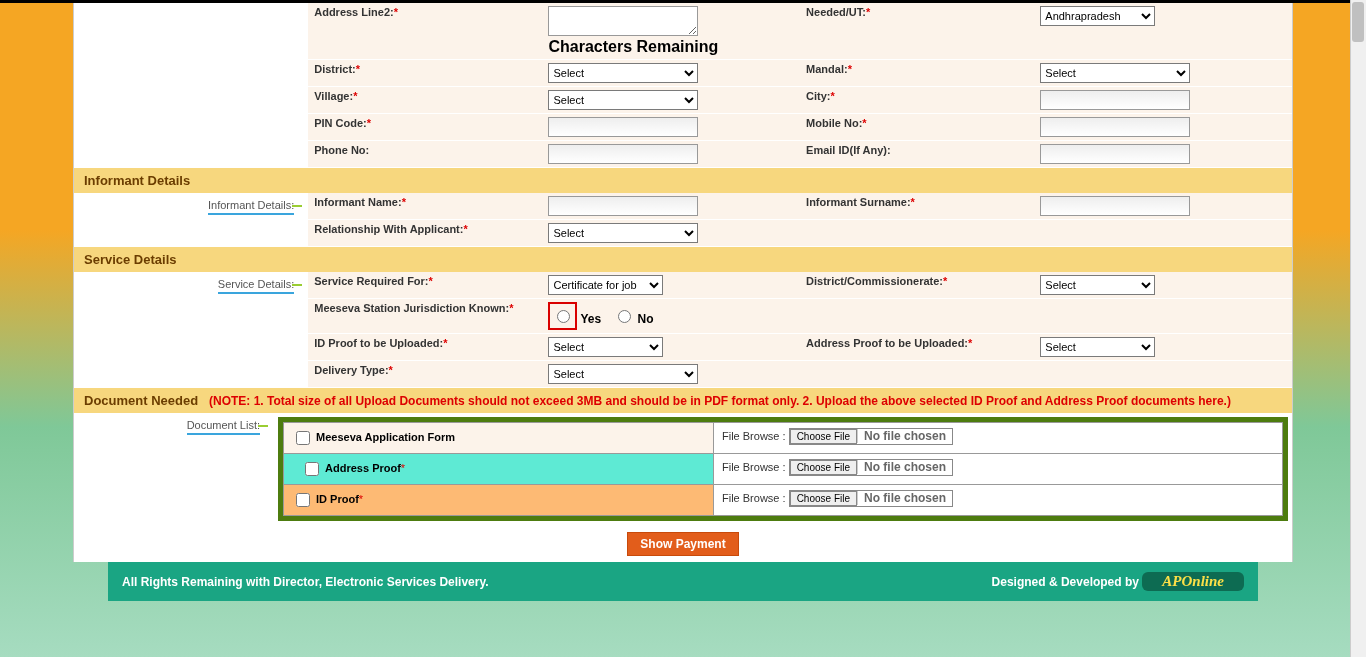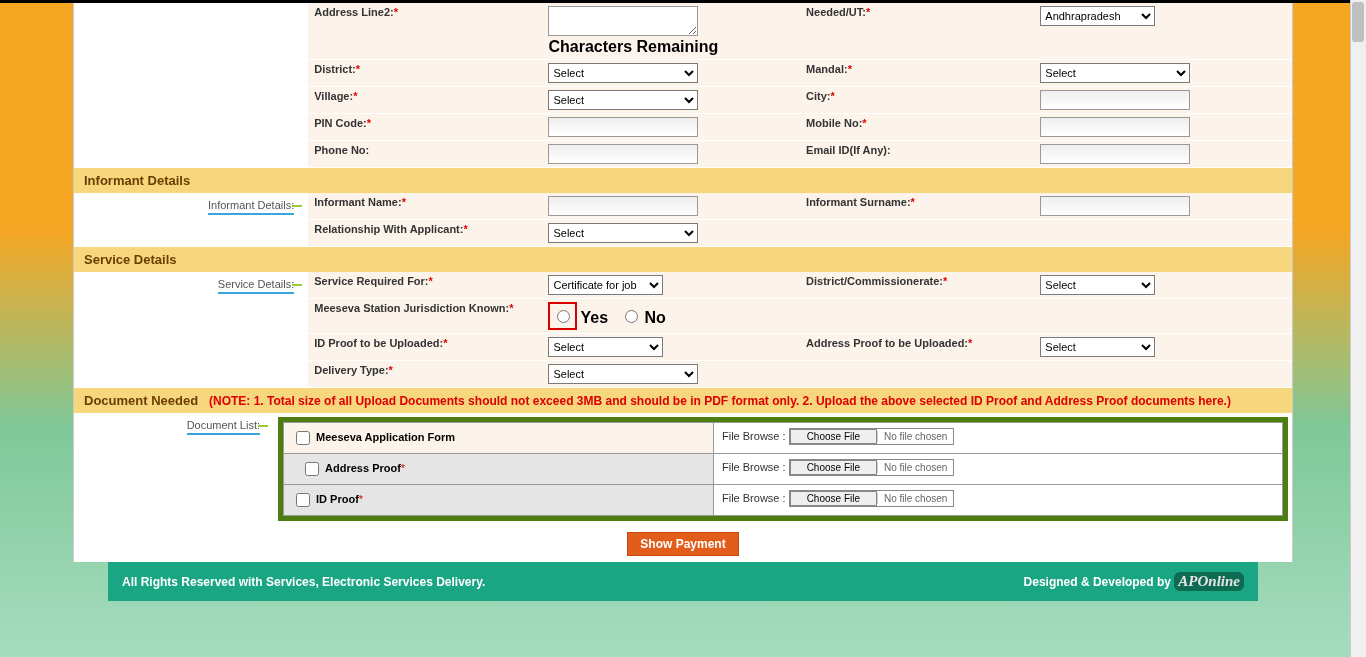--- a/index.html
+++ b/index.html
@@ -80,55 +80,55 @@
     width: 150px; height: 30px; resize: both;
     border: 1px solid #999; font-size:11px;
   }
   .chars-remain { font-weight: bold; font-size: 16px; }
   .highlight-radio {
     border: 2px solid #d90000;
     padding: 3px 2px;
     display: inline-block;
     line-height: 1;
   }
-  .radio-lbl { font-weight: bold; font-size: 16px; }
+  .radio-lbl { font-weight: bold; font-size: 12px; }
   .doc-note { color: #d00; font-weight: bold; font-size: 12px; }
   .doc-header { background: #f7d77e; padding: 5px 10px; font-size: 13px; font-weight: bold; color: #6b3d00; }
   .doc-list {
     margin: 4px;
     border: 5px solid #4d7c0f;
   }
   .doc-list table { width: 100%; border-collapse: collapse; }
   .doc-list td { border: 1px solid #999; padding: 5px 8px; font-size: 11px; background:#fff;}
   .doc-name { font-weight: bold; }
   .file-browse-lbl { color:#333; }
   .file-btn {
     display: inline-block; border:1px solid #888; background:#efefef;
-    padding: 1px 16px; font-size:10px; cursor:pointer;
+    padding: 1px 6px; font-size:10px; cursor:pointer;
   }
   .file-wrap {
     display:inline-block; border:1px solid #888; background:#fff;
     padding: 0; font-size:10px;
   }
-  .file-nochosen { padding: 0 6px; color:#666; font-size:10px; border-left:1px solid #ccc;}
+  .file-nochosen { padding: 0 6px; color:#666; font-size:12px; border-left:1px solid #ccc;font-weight:bold;}
   .chk { width:14px; height:14px; vertical-align:middle; cursor:pointer;}
   .show-payment-row { text-align: center; padding: 6px; background:#fff;}
   .show-payment-btn {
     background: #e25d1b; color: #fff; border: 1px solid #c84a0b;
     padding: 4px 12px; font-weight: bold; font-size: 12px; cursor:pointer;
   }
   .footer {
     background: #1aa583; color: #fff; padding: 10px 14px;
     font-size: 12px; font-weight: bold;
     display: flex; justify-content: space-between; align-items:center;
     width: 1150px; margin: 0 auto;
   }
   .aponline {
-    background: #0d6b52; color:#e5e5e5; border-radius:6px;
-    padding: 1px 4px; font-style: italic; font-weight: bold;
+    background: #0d6b52; color:#fde047; border-radius:6px;
+    padding: 1px 20px; font-style: italic; font-weight: bold;
     font-family: Georgia, serif; font-size: 15px;
     display:inline-block;
   }
   .scrollbar-fake {
     position: fixed; right:0; top:0; bottom:0; width:16px;
     background:#f0f0f0; border-left:1px solid #ccc;
   }
   .scrollbar-thumb {
     position:absolute; right:2px; top:2px; width:12px; height:40px;
     background:#c0c0c0; border-radius:3px;
@@ -272,31 +272,31 @@
                 <td style="width:430px; background:#fcf3ea;">
                   <input type="checkbox" class="chk" style="">
                   <span class="doc-name">Meeseva Application Form</span>
                 </td>
                 <td>
                   <span class="file-browse-lbl">File Browse :</span>
                   <span class="file-wrap"><span class="file-btn">Choose File</span><span class="file-nochosen">No file chosen</span></span>
                 </td>
               </tr>
               <tr>
-                <td style="background:#e5e5e5;padding-left:17px;">
+                <td style="background:#5eead4;padding-left:17px;">
                   <input type="checkbox" class="chk" style="">
                   <span class="doc-name">Address Proof</span><span class="req">*</span>
                 </td>
                 <td>
                   <span class="file-browse-lbl">File Browse :</span>
                   <span class="file-wrap"><span class="file-btn">Choose File</span><span class="file-nochosen">No file chosen</span></span>
                 </td>
               </tr>
               <tr>
-                <td style="background:#e5e5e5;">
+                <td style="background:#fdba74;">
                   <input type="checkbox" class="chk" style="">
                   <span class="doc-name">ID Proof</span><span class="req">*</span>
                 </td>
                 <td>
                   <span class="file-browse-lbl">File Browse :</span>
                   <span class="file-wrap"><span class="file-btn">Choose File</span><span class="file-nochosen">No file chosen</span></span>
                 </td>
               </tr>
             </tbody>
                 </table>
@@ -306,21 +306,21 @@
     </tbody>
       </table>
 
     <div class="show-payment-row">
       <button class="show-payment-btn">Show Payment</button>
     </div>
 
   </div>
 
   <div class="footer">
-    <span>All Rights Reserved with Services, Electronic Services Delivery.</span>
+    <span>All Rights Remaining with Director, Electronic Services Delivery.</span>
     <span>
       <span>Designed &amp; Developed by</span>
       <span class="aponline">APOnline</span>
     </span>
   </div>
 </div>
 
 <div class="scrollbar-fake">
   <div class="scrollbar-thumb"></div>
 </div>

